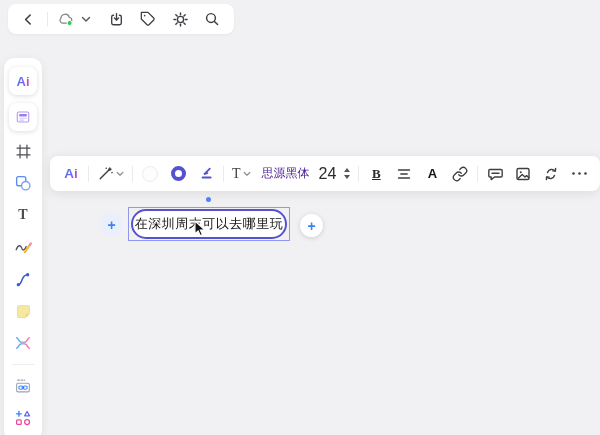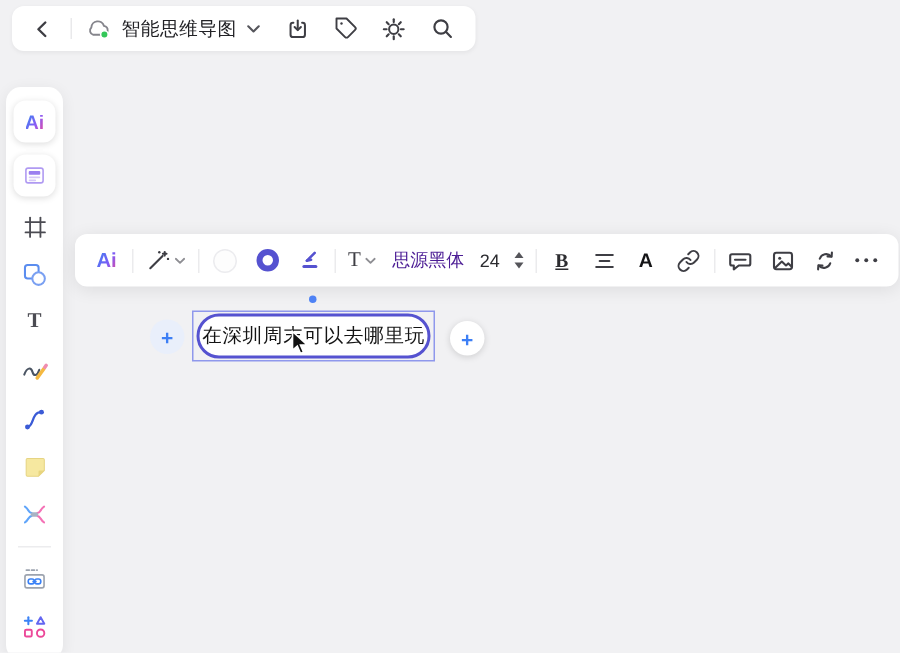--- a/index.html
+++ b/index.html
@@ -37,21 +37,21 @@
   .fmt-toolbar { position:absolute; left:50px; top:156px; height:35px; background:#fff;
                  border-radius:8px; box-shadow:0 2px 12px rgba(0,0,0,.09);
                  display:flex; align-items:center; padding:0 10px; gap:6px; }
   .fmt-btn { height:26px; min-width:22px; padding:0 2px; display:flex; align-items:center;
              justify-content:center; border-radius:6px; cursor:pointer; gap:2px; }
   .fmt-ai { font-weight:700; font-size:13.5px;
             background:linear-gradient(120deg,#3f7ef0 10%,#7c5cf6 60%,#ec4899 100%);
             -webkit-background-clip:text; background-clip:text; color:transparent; }
   .fmt-divider { width:1px; height:16px; background:#ebebed; }
   .font-name { font-size:12px; color:#4c1d95; width:54px; text-align:center; white-space:nowrap; cursor:pointer; }
-  .font-size { font-size:12px; color:#2c2c30; min-width:16px; text-align:center; cursor:pointer; }
+  .font-size { font-size:16px; color:#2c2c30; min-width:16px; text-align:center; cursor:pointer; }
   .stepper { display:flex; flex-direction:column; gap:3px; align-items:center; cursor:pointer; padding:0 2px; }
   .step-up { width:0; height:0; border-left:3.5px solid transparent; border-right:3.5px solid transparent;
              border-bottom:4px solid #55555a; }
   .step-down { width:0; height:0; border-left:3.5px solid transparent; border-right:3.5px solid transparent;
                border-top:4px solid #55555a; }
   .bold-b { font-family:"Liberation Serif",serif; font-weight:700; font-size:13px; color:#2c2c30;
             text-decoration:underline; }
   .color-a { font-weight:700; font-size:13px; color:#141416; }
   .fill-swatch { width:16px; height:16px; border-radius:50%; background:#fdfdfd;
                  border:1.5px solid #ececef; cursor:pointer; }
@@ -86,21 +86,20 @@
       <svg width="15" height="15" viewBox="0 0 15 15" fill="none" stroke="#3e3e44" stroke-width="1.6" stroke-linecap="round" stroke-linejoin="round">
           <polyline points="9.2,3 4.6,7.5 9.2,12"></polyline>
         </svg>
     </span>
     <span class="v-divider"></span>
     <span class="title-group">
       <svg width="18" height="16" viewBox="0 0 18 16" fill="none">
         <path d="M5.2 12.2 h6.6 a3 3 0 0 0 .5 -5.95 a4.3 4.3 0 0 0 -8.4 1.1 A2.85 2.85 0 0 0 5.2 12.2 Z" stroke="#85858c" stroke-width="1.25" stroke-linejoin="round"></path>
         <circle cx="12.6" cy="12" r="2.5" fill="#34c759" stroke="#ffffff" stroke-width="1"></circle>
       </svg>
-      <span class="doc-title">智能思维导图</span>
       <svg width="10" height="7" viewBox="0 0 10 7" fill="none" stroke="#55555b" stroke-width="1.4" stroke-linecap="round" stroke-linejoin="round">
           <polyline points="1.5,1.5 5,5 8.5,1.5"></polyline>
         </svg>
     </span>
     <div class="topbar-actions">
       <span class="tb-icon-btn">
         <svg width="17" height="17" viewBox="0 0 17 17" fill="none" stroke="#3e3e44" stroke-width="1.35" stroke-linecap="round" stroke-linejoin="round">
           <path d="M5.6 4.2 H5.3 A1.6 1.6 0 0 0 3.7 5.8 V12.1 A1.6 1.6 0 0 0 5.3 13.7 H11.7 A1.6 1.6 0 0 0 13.3 12.1 V5.8 A1.6 1.6 0 0 0 11.7 4.2 H11.4"></path>
           <line x1="8.5" y1="2.6" x2="8.5" y2="8.9"></line>
           <polyline points="6.4,7 8.5,9.1 10.6,7"></polyline>

